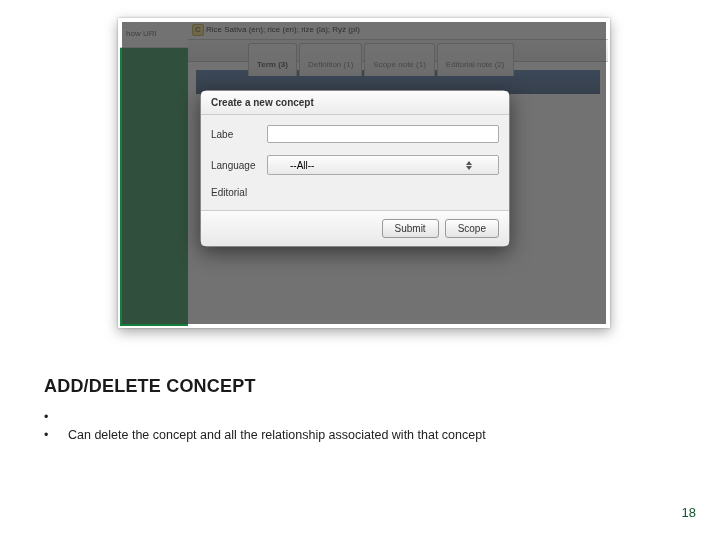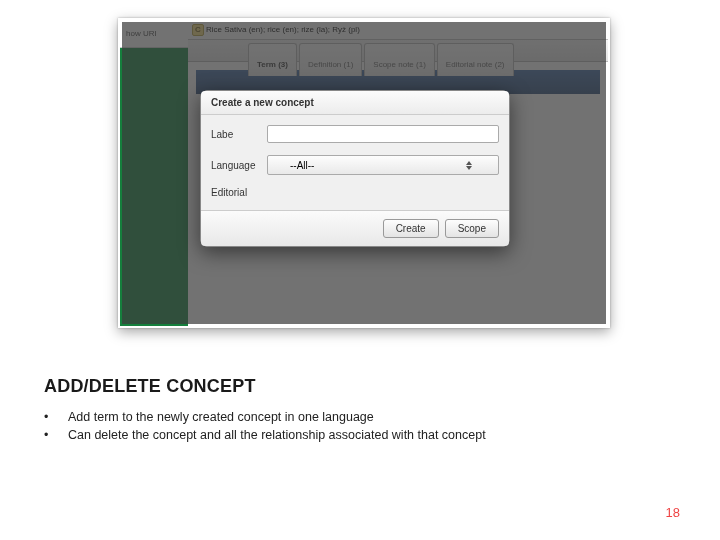--- a/index.html
+++ b/index.html
@@ -208,24 +208,24 @@
   }
   .bullet {
     display: flex;
     margin-bottom: 4px;
   }
   .bullet-dot {
     width: 24px;
   }
   .page-number {
     position: absolute;
-    right: 40px;
+    right: 24px;
     bottom: 20px;
     font-size: 13px;
-    color: #ef4444;
+    color: #14532d;
     text-align: center;
   }
 </style>
 </head>
 <body>
 
 <div class="screenshot-frame">
   <div class="app-bg">
 
     <div class="left-panel">
@@ -262,34 +262,33 @@
           <div class="form-select">
             <span>--All--</span>
             <span class="select-arrows"></span>
           </div>
         </div>
         <div class="form-row" style="margin-bottom:2px;">
           <div class="form-label">Editorial</div>
         </div>
       </div>
       <div class="dialog-footer">
-        <div class="btn"><span>Create</span></div>
+        <div class="btn"><span>Submit</span></div>
         <div class="btn"><span>Scope</span></div>
       </div>
     </div>
 
   </div>
 </div>
 
 <div class="slide-heading">ADD/DELETE CONCEPT</div>
 
 <div class="bullets">
   <div class="bullet">
     <div class="bullet-dot">•</div>
-    <div>Add term to the newly created concept in one language</div>
   </div>
   <div class="bullet">
     <div class="bullet-dot">•</div>
     <div>Can delete the concept and all the relationship associated with that concept</div>
   </div>
 </div>
 
 <div class="page-number">18</div>
 
 </body></html>

